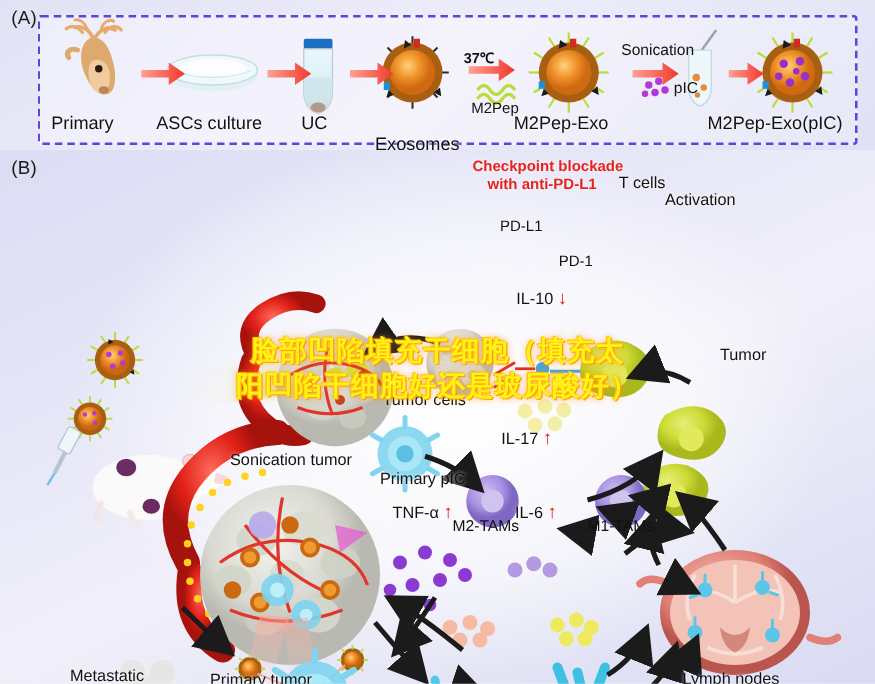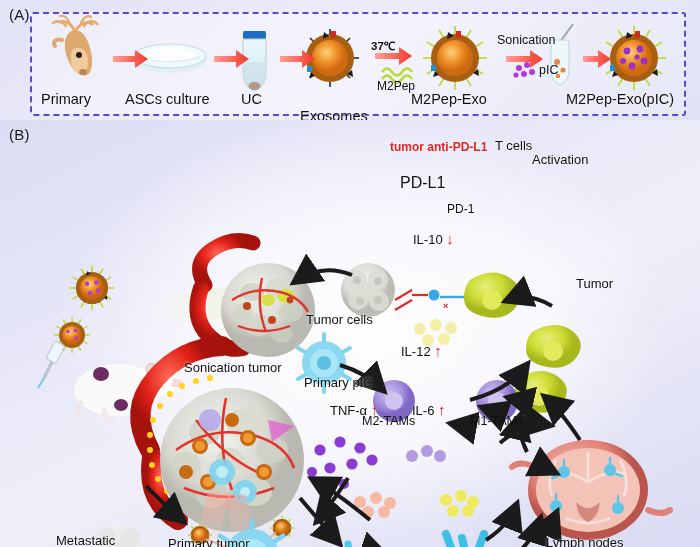--- a/index.html
+++ b/index.html
@@ -717,51 +717,56 @@
         <path d="M348 358 q-18 28 -30 42"></path>
       </g>
 
       <text x="362" y="305" font-family="Liberation Sans" font-size="12.5" fill="#111">M2-TAMs</text>
       <text x="470" y="305" font-family="Liberation Sans" font-size="12.5" fill="#111">M1-TAMs</text>
     </svg>
 
     <span class="b-cap" style="left:184px;top:240px;">Sonication tumor</span>
     <span class="b-cap" style="left:306px;top:192px;">Tumor cells</span>
 
-    <span class="b-cap b-red" style="left:390px;top:20px;font-size:12px;">tumor anti-PD-L1</span>
+    <span class="b-cap b-red" style="left:378px;top:6px;font-size:12px;">Checkpoint blockade</span>
+    <span class="b-cap b-red" style="left:390px;top:20px;font-size:12px;">with anti-PD-L1</span>
 
     <span class="b-cap" style="left:495px;top:18px;">T cells</span>
-    <span class="b-cap" style="left:400px;top:54px;font-size:16px;">PD-L1</span>
+    <span class="b-cap" style="left:400px;top:54px;font-size:12px;">PD-L1</span>
     <span class="b-cap" style="left:447px;top:54px;font-size:12px;margin-top:28px;">PD-1</span>
 
     <span class="b-cap" style="left:532px;top:32px;">Activation</span>
     <span class="b-cap" style="left:576px;top:156px;">Tumor</span>
 
     <span class="b-cap" style="left:413px;top:110px;">
       <span>IL-10</span>
       <span class="downArrow">↓</span>
     </span>
 
     <span class="b-cap" style="left:401px;top:222px;">
-      <span>IL-12</span>
+      <span>IL-17</span>
       <span class="upArrow">↑</span>
     </span>
 
     <span class="b-cap" style="left:304px;top:255px;">Primary pIC</span>
 
-    <span class="b-cap" style="left:330px;top:281px;">
+    <span class="b-cap" style="left:314px;top:281px;">
       <span>TNF-α</span>
       <span class="upArrow">↑</span>
     </span>
     <span class="b-cap" style="left:412px;top:281px;">
       <span>IL-6</span>
       <span class="upArrow">↑</span>
     </span>
 
     <span class="b-cap" style="left:546px;top:415px;">Lymph nodes</span>
     <span class="b-cap" style="left:168px;top:416px;">Primary tumor</span>
 
     <span class="b-cap" style="left:56px;top:413px;">Metastatic</span>
 
   </div>
 
+  <div id="watermark">
+    <span class="wmline">脸部凹陷填充干细胞（填充太</span>
+    <span class="wmline">阳凹陷干细胞好还是玻尿酸好）</span>
+  </div>
 
 </div>
 
 </body></html>

